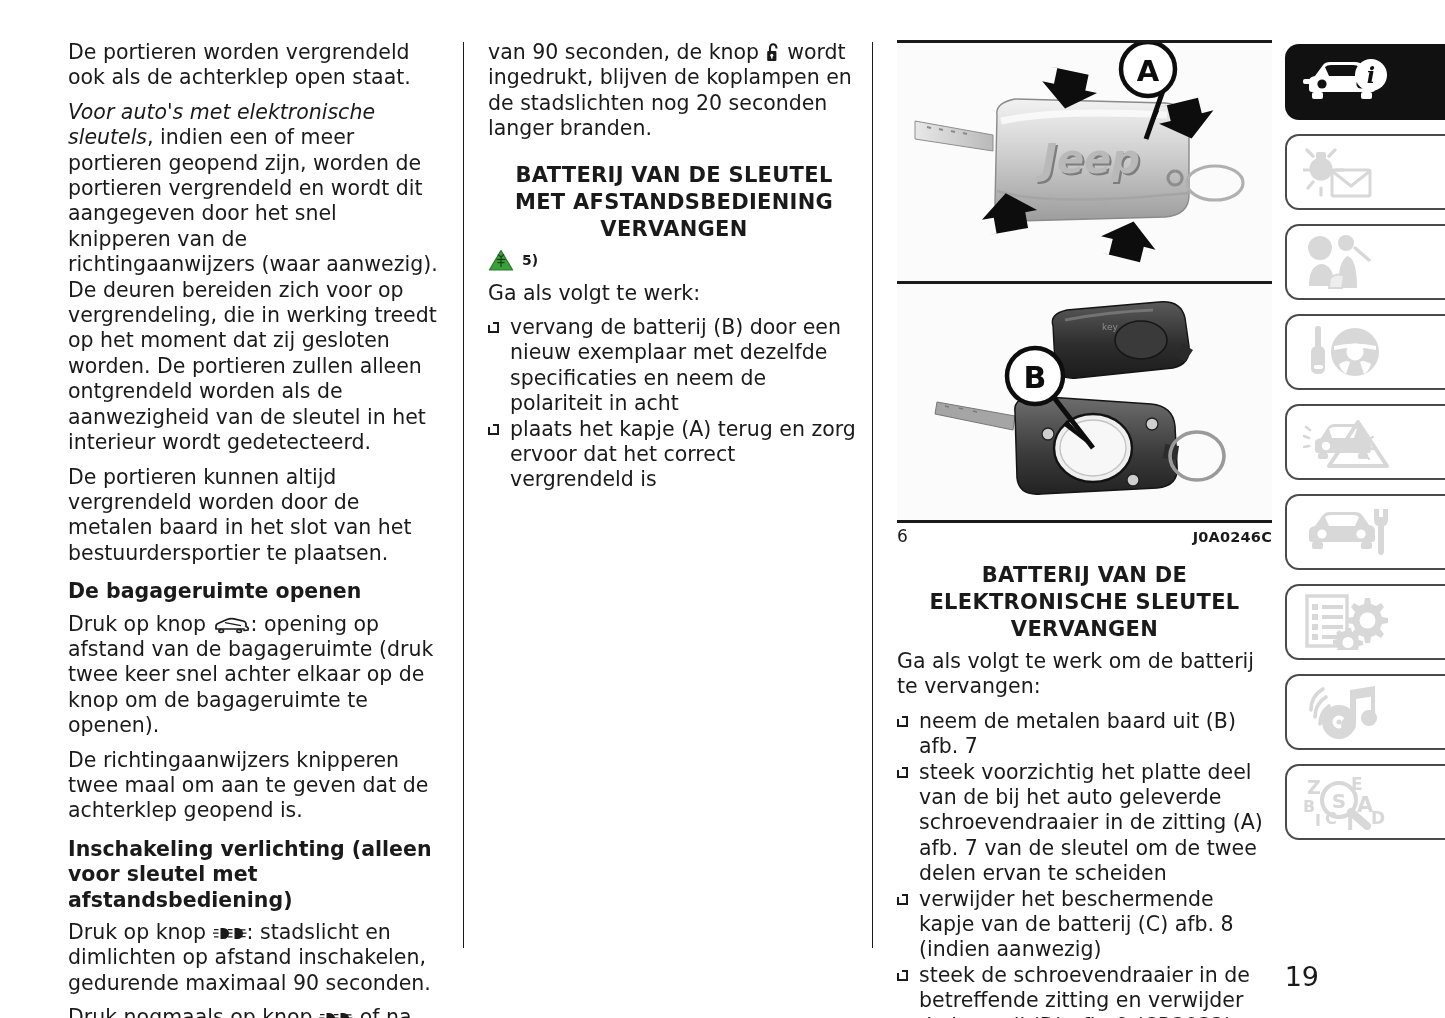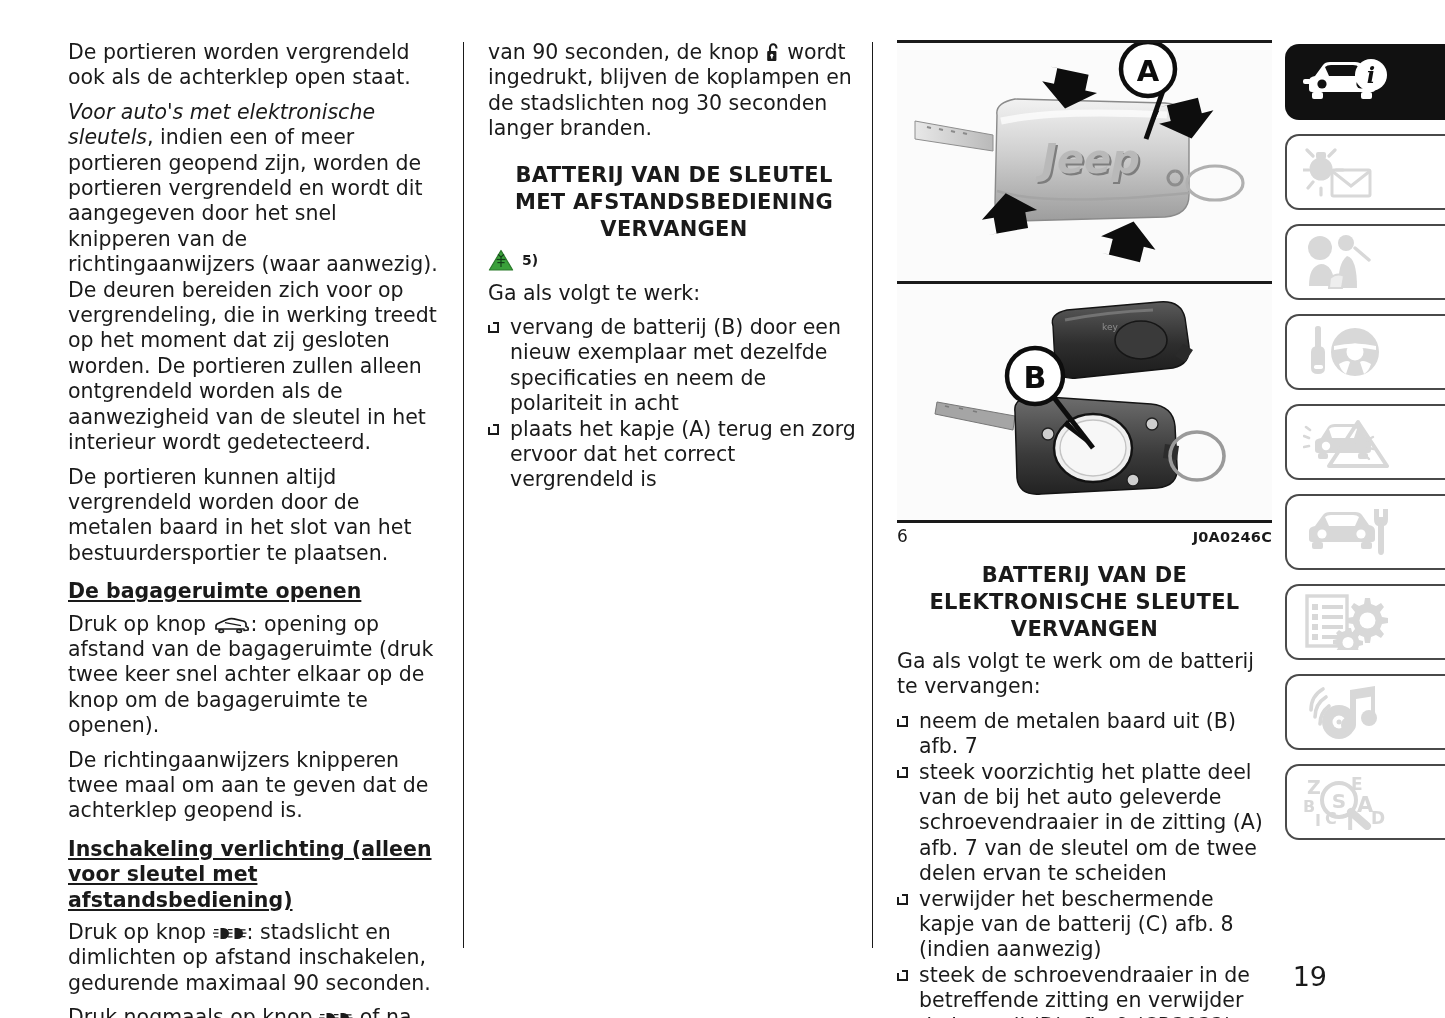--- a/index.html
+++ b/index.html
@@ -18,21 +18,21 @@
   .col1{left:68px;width:372px;}
   .col2{left:488px;width:372px;}
   .col3{left:897px;width:375px;}
 
   .vrule{position:absolute;width:1px;background:#1a1a1a;}
   .vrule1{left:463px;top:42px;height:906px;}
   .vrule2{left:872px;top:42px;height:906px;}
 
   p{margin:0 0 0 0;font-size:20.5px;line-height:25.4px;}
   .para{margin-bottom:9px;}
-  .h-sub{font-size:20.5px;line-height:25.4px;font-weight:bold;margin:13px 0 7px 0;text-decoration:underline;}
+  .h-sub{font-size:20.5px;line-height:25.4px;font-weight:bold;margin:13px 0 7px 0;}
   .h-main{font-size:21px;line-height:27px;font-weight:bold;letter-spacing:.3px;margin:20px 0 6px 0;text-align:center;}
   .ital{font-style:italic;}
 
   
   .li{font-size:20.5px;line-height:25.4px;position:relative;padding-left:22px;margin:0;}
   .li .bul{position:absolute;left:0;top:7px;width:11px;height:11px;
            border:2px solid #1a1a1a;box-sizing:border-box;}
   .li .bul::after{content:"";position:absolute;left:-2px;top:-2px;width:5px;height:3px;background:#fff;}
 
   
@@ -55,21 +55,21 @@
   
   .rail{position:absolute;right:0;top:44px;width:160px;}
   .tab{position:relative;height:76px;margin-bottom:14px;
        border:2px solid #4a4a4a;border-right:none;
        border-radius:14px 0 0 14px;background:#ffffff;
        display:flex;align-items:center;justify-content:flex-start;
        padding-left:16px;box-sizing:border-box;overflow:hidden;}
   .tab.active{background:#111111;border-color:#111111;}
   .tab svg{display:block;}
 
-  .pageno{position:absolute;right:118px;bottom:26px;font-size:27px;}
+  .pageno{position:absolute;right:126px;bottom:26px;font-size:27px;}
 </style>
 </head>
 <body>
 
 <div class="page">
 
   <div class="vrule vrule1"></div>
   <div class="vrule vrule2"></div>
 
   <div class="col col1">
@@ -115,21 +115,21 @@
           </svg></span><span> of na afloop van de 90 seconden, de eerder ingeschakelde lichten gaan uit (als de functie parkeerlicht al was ingeschakeld dan blijft dat zo). Als, na het verstrijken</span></p>
   </div>
 
   <div class="col col2">
 
     <p class="para"><span>van 90 seconden, de knop </span><span class="icn"><svg width="15" height="19" viewBox="0 0 15 19">
             <path d="M4 8 L4 4.5 A3.2 3.2 0 0 1 10.4 4.5 L10.4 5.6" fill="none" stroke="#1a1a1a" stroke-width="2.1"></path>
             <rect x="1.2" y="8" width="9.2" height="10" rx="1" fill="#1a1a1a"></rect>
             <circle cx="5.8" cy="12.3" r="1.5" fill="#ffffff"></circle>
             <rect x="5.1" y="12.3" width="1.4" height="3.3" fill="#ffffff"></rect>
-          </svg></span><span> wordt ingedrukt, blijven de koplampen en de stadslichten nog 30 seconden langer branden.</span></p>
+          </svg></span><span> wordt ingedrukt, blijven de koplampen en de stadslichten nog 20 seconden langer branden.</span></p>
 
     <div class="h-main">BATTERIJ VAN DE SLEUTEL MET AFSTANDSBEDIENING VERVANGEN</div>
 
     <div class="envbox">
       <span class="icn">
           <svg width="26" height="23" viewBox="0 0 26 23">
             <path d="M13 1.5 L24.6 21 L1.4 21 Z" fill="#3aa03a" stroke="#2b7a2b" stroke-width="1.2" stroke-linejoin="round"></path>
             <g stroke="#14401a" stroke-width="1.2" fill="none">
               <path d="M13 8 L13 18"></path>
               <path d="M8.6 10.5 L17.4 10.5"></path>

